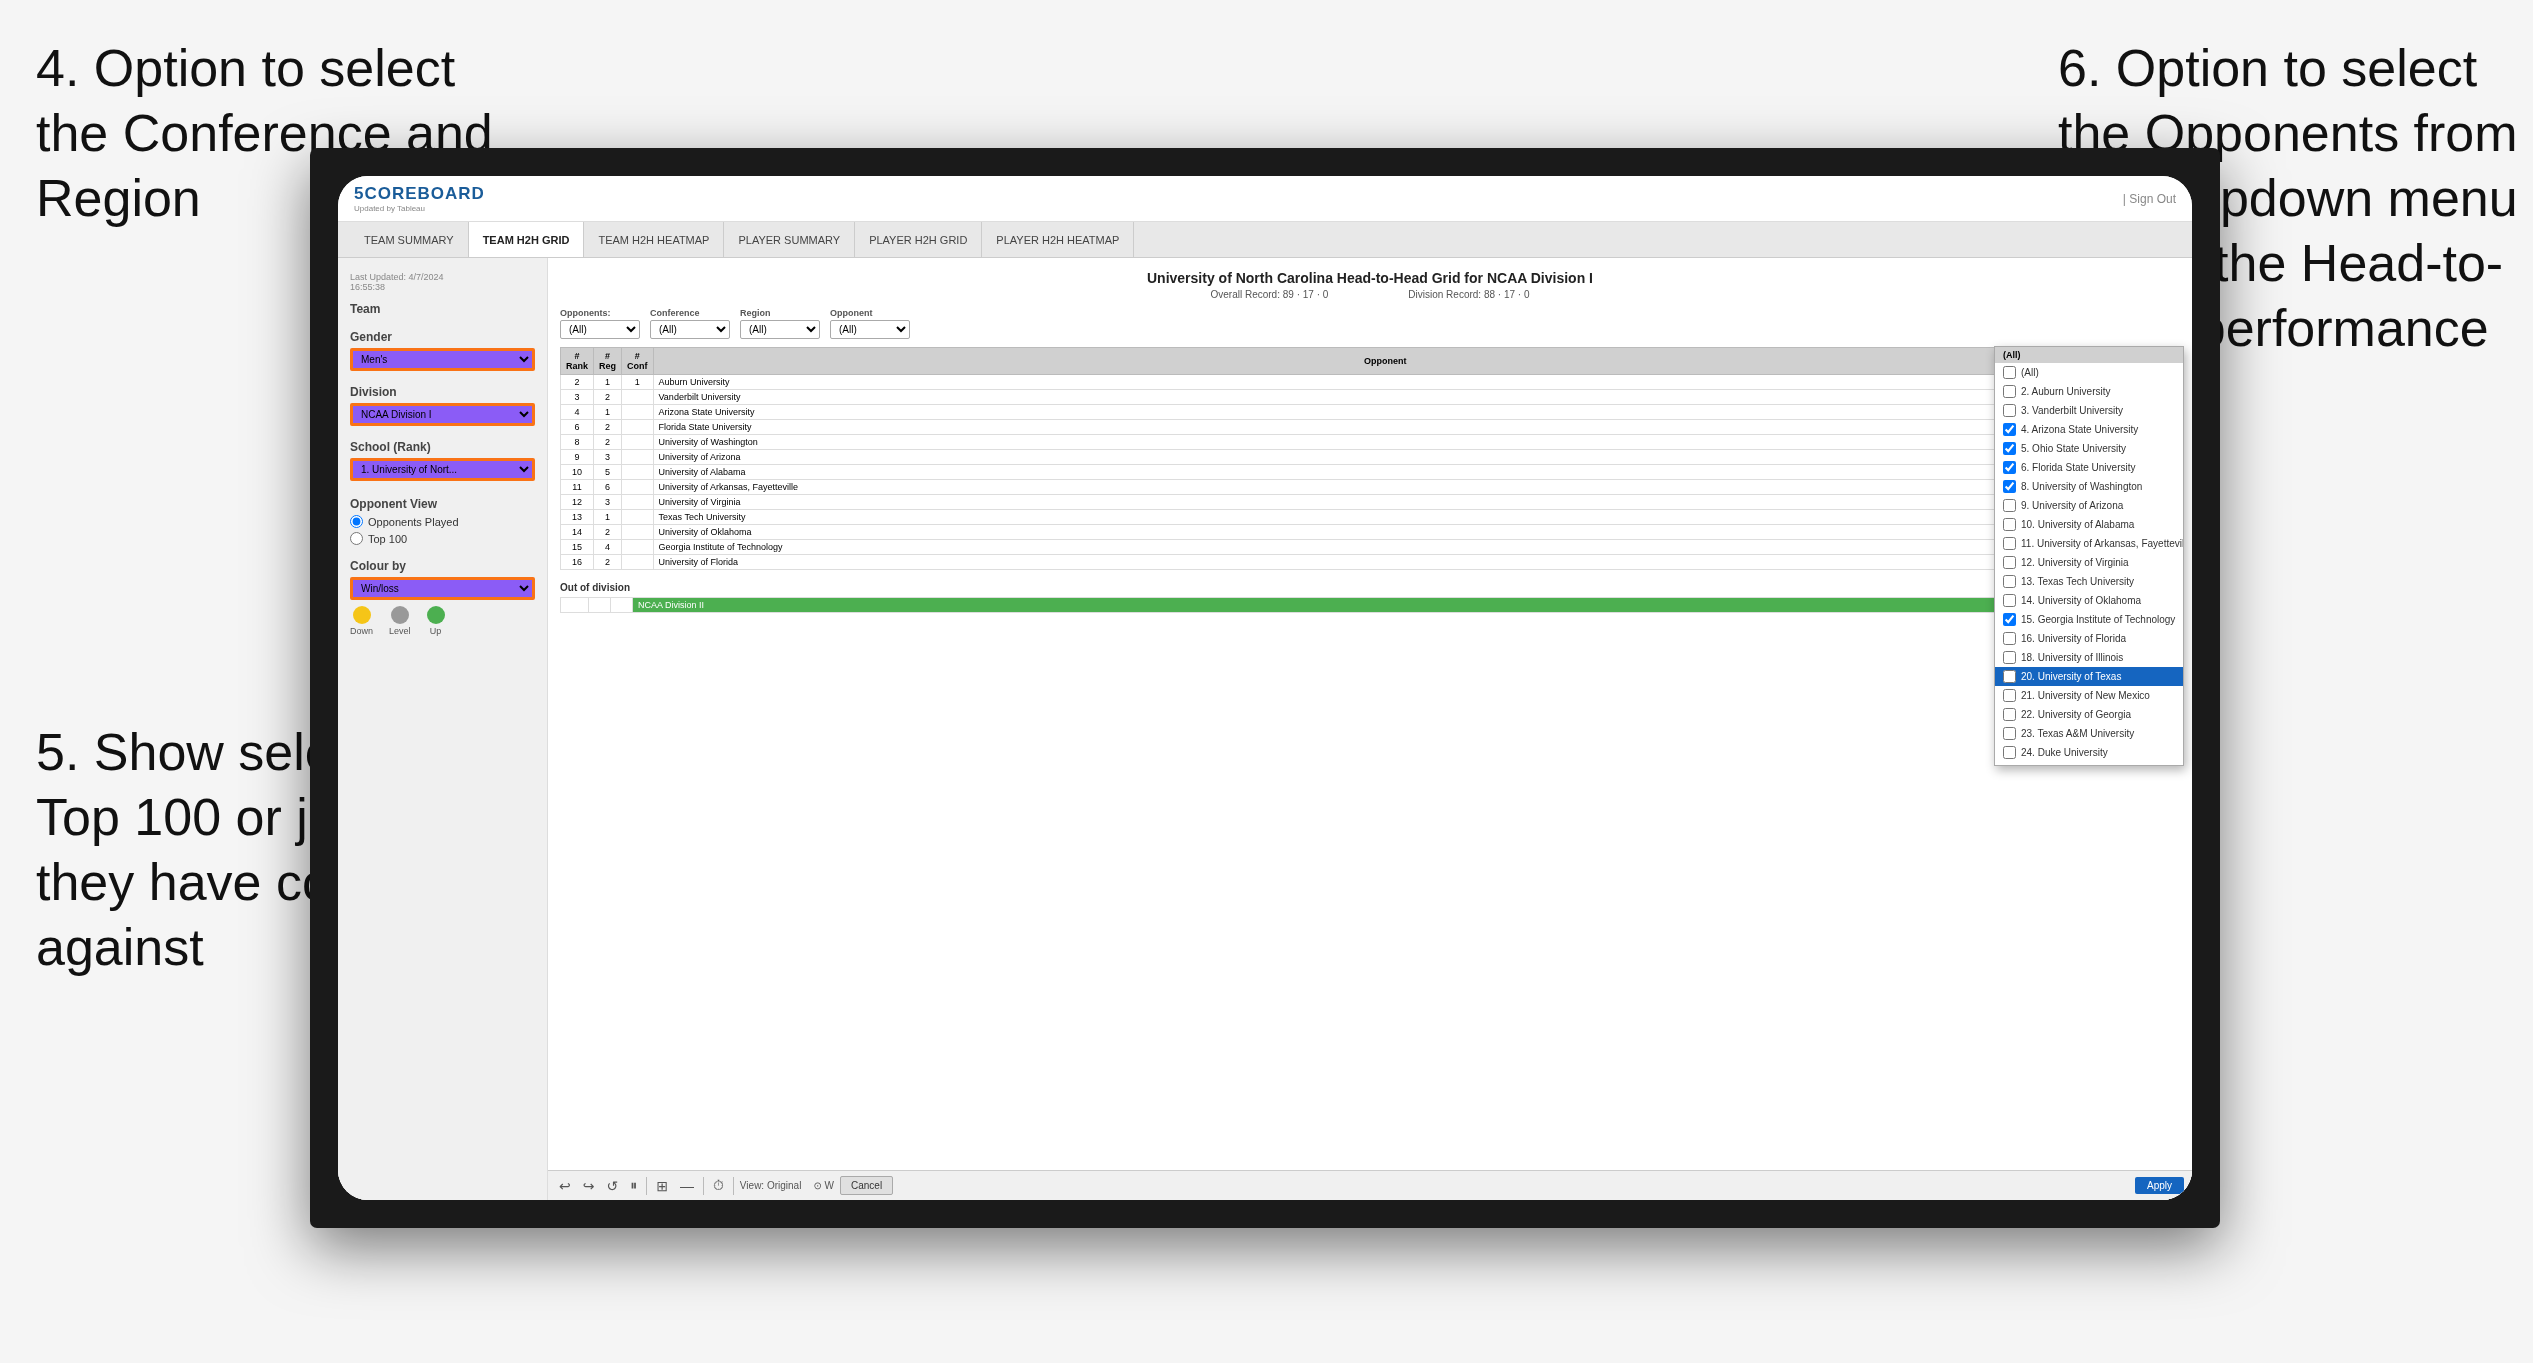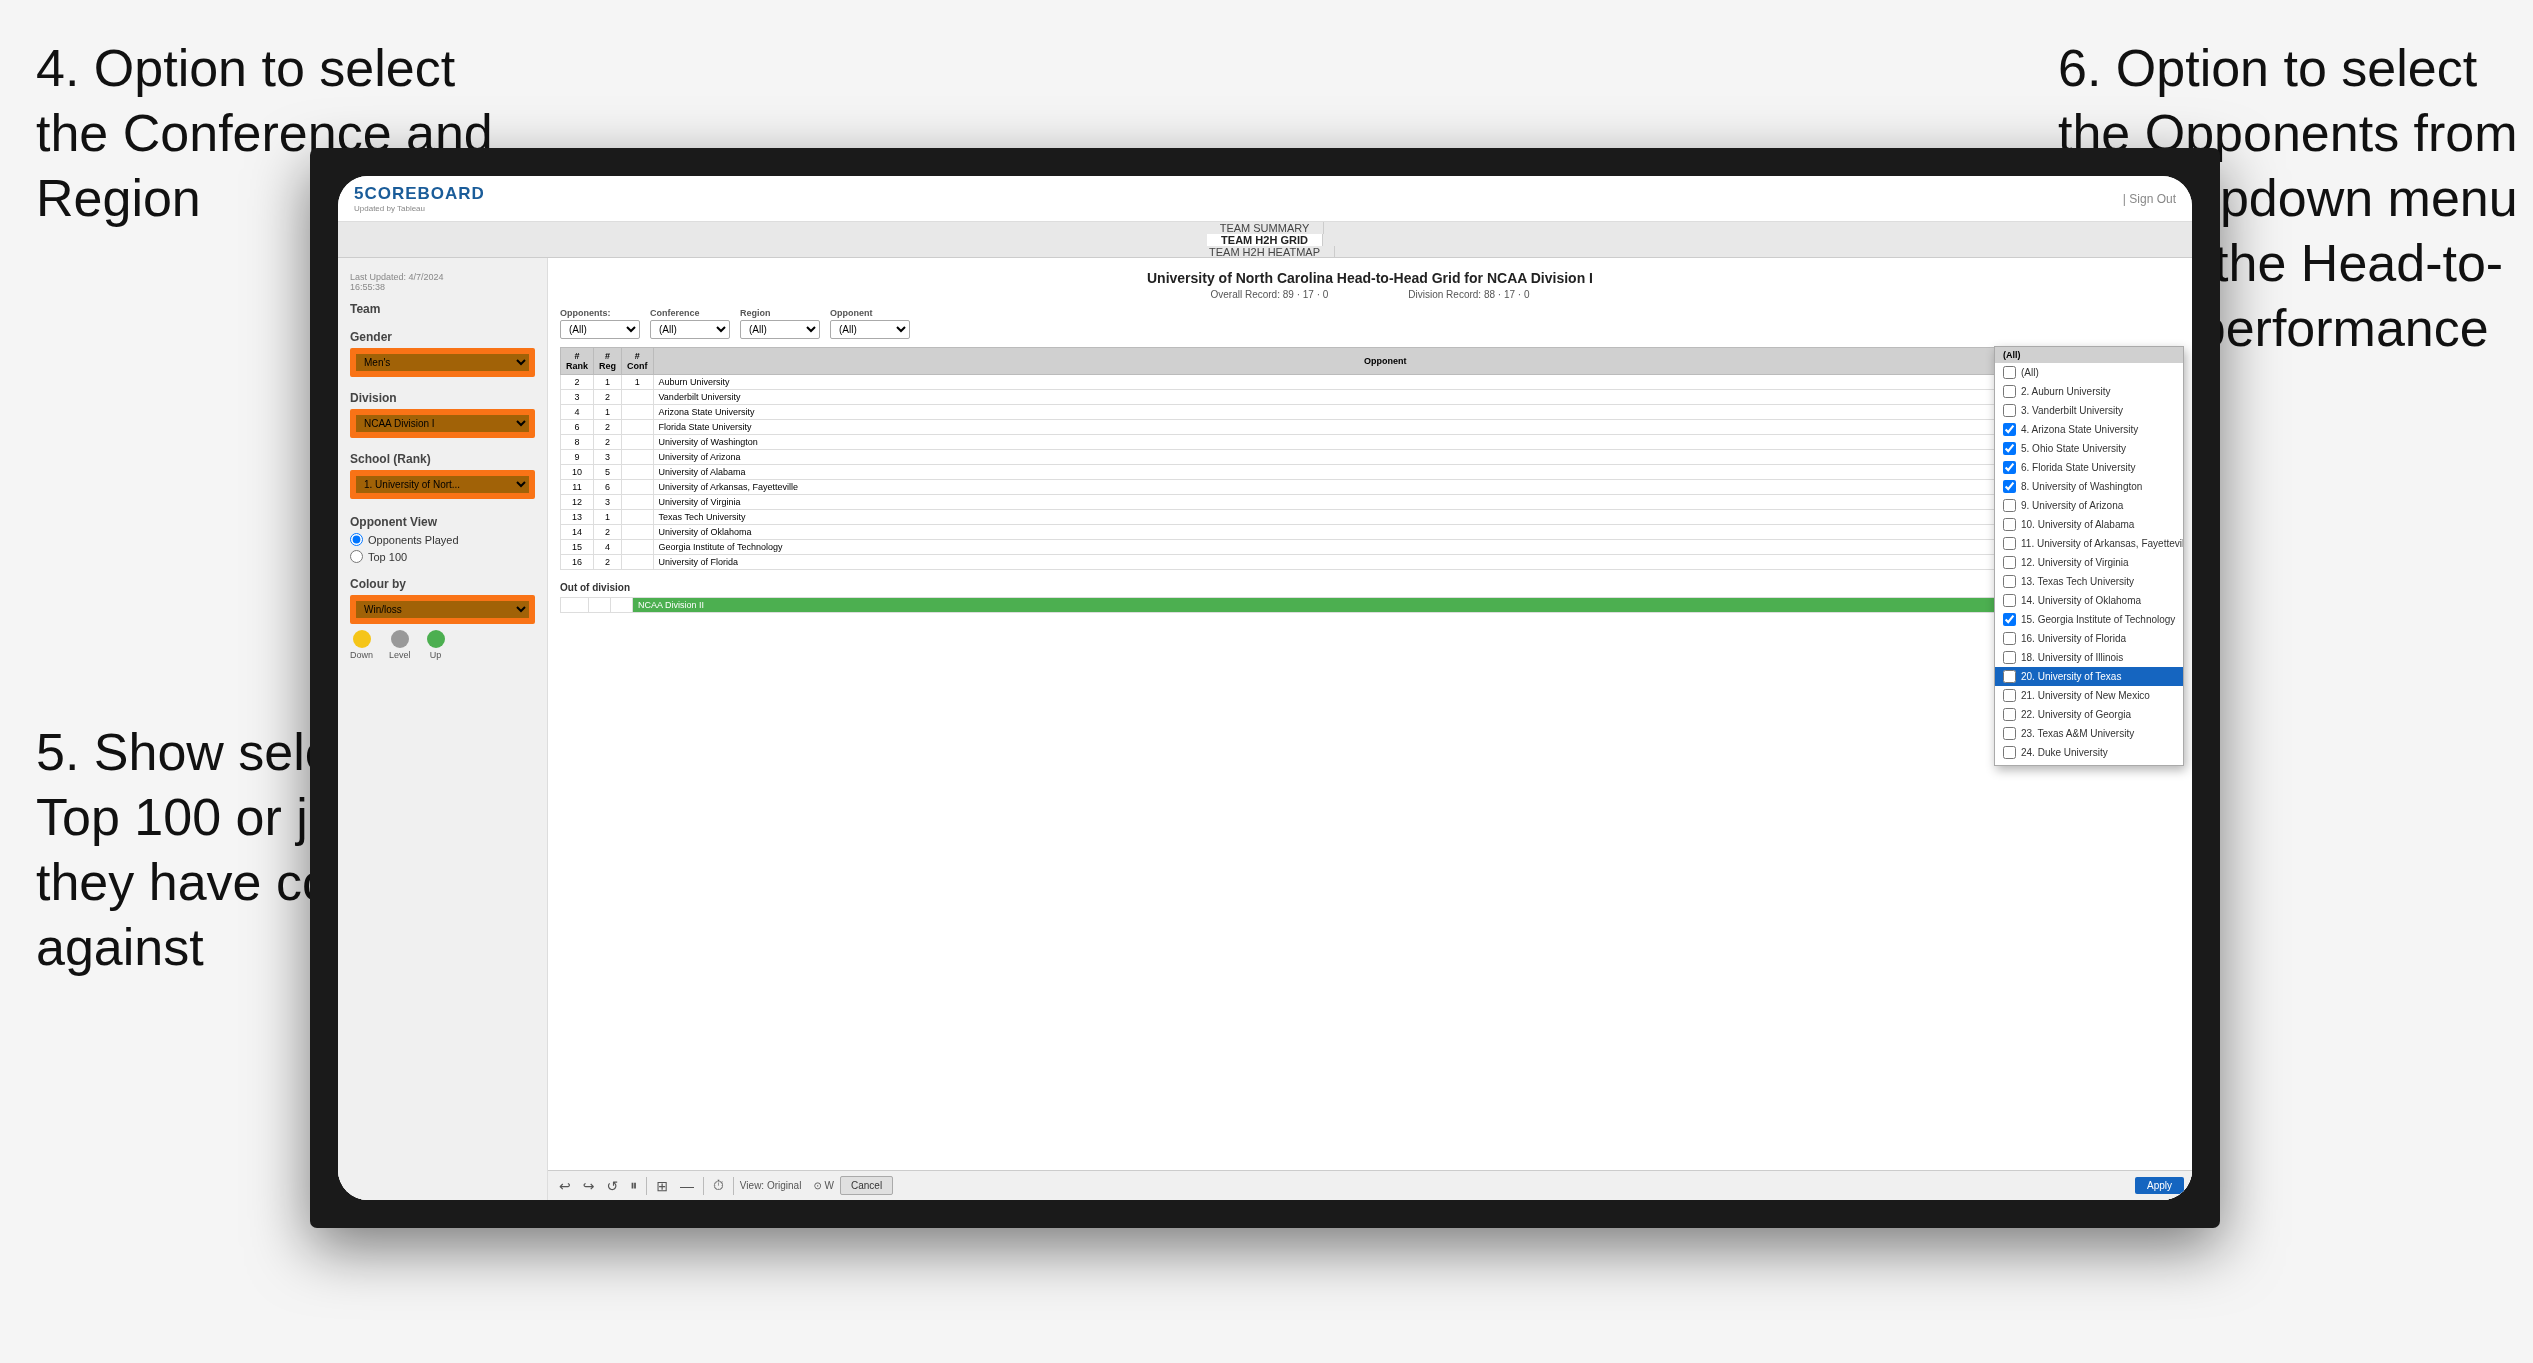--- a/index.html
+++ b/index.html
@@ -123,21 +123,20 @@
 
     
     .sub-nav {
       height: 36px;
       background: #e8e8e8;
       display: flex;
       align-items: center;
       padding: 0 12px;
       gap: 0;
       border-bottom: 1px solid #ccc;
-      flex-direction: column;
     }
 
     .sub-nav-item {
       font-size: 11px;
       color: #444;
       padding: 0 14px;
       height: 100%;
       display: flex;
       align-items: center;
       cursor: pointer;
@@ -175,22 +174,22 @@
       font-size: 12px;
       font-weight: 700;
       color: #444;
       margin-bottom: 4px;
     }
 
     .sidebar-select {
       width: 100%;
       font-size: 10px;
       padding: 2px 4px;
-      background: #a16207;
-      border: 6px solid #f97316;
+      background: #8b5cf6;
+      border: 3px solid #f97316;
       border-radius: 2px;
     }
 
     .sidebar-update {
       font-size: 9px;
       color: #888;
       margin-bottom: 10px;
     }
 
     .opponent-view-section {

